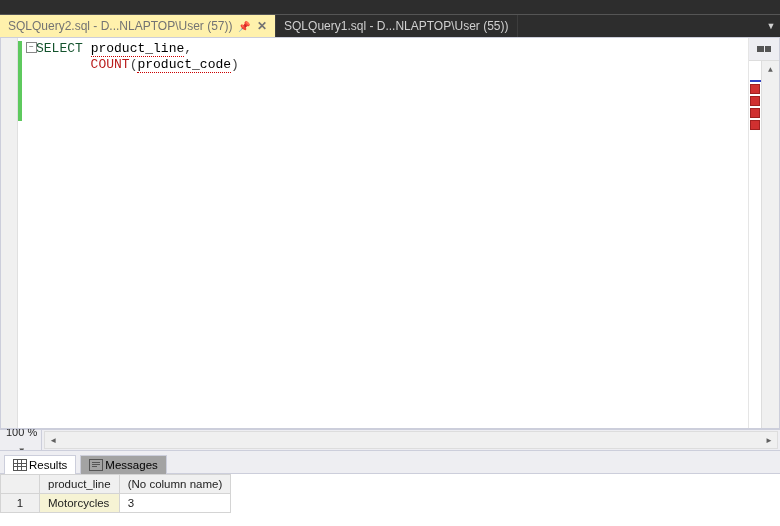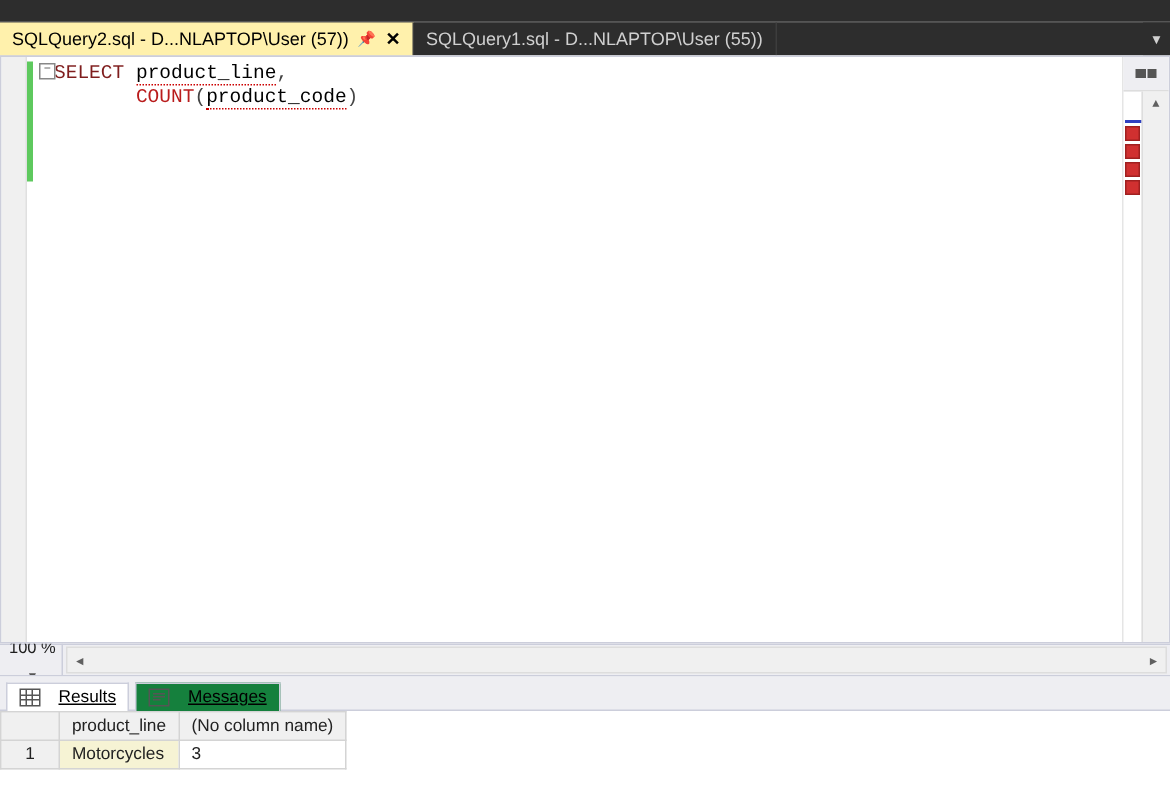--- a/index.html
+++ b/index.html
@@ -34,21 +34,21 @@
   .tab {
     display: flex;
     align-items: center;
     padding: 0 8px;
     cursor: pointer;
     color: #d0d0d0;
     border-right: 1px solid #3d3d3d;
   }
   .tab.active {
     background: #fff1ac;
-    color: #000000;
+    color: #737373;
   }
   .tab-pin { margin-left: 6px; font-size: 10px; }
   .tab-close { margin-left: 6px; font-weight: bold; }
   .tab-dropdown {
     width: 18px;
     background: #2d2d2d;
     color: #d0d0d0;
     display: flex;
     align-items: center;
     justify-content: center;
@@ -102,21 +102,21 @@
     font-size: 8px;
     line-height: 8px;
     text-align: center;
     background: #fff;
     color: #555;
   }
   .cursor-line {
     background: #f0f0f0;
     box-shadow: inset 0 0 0 1px #e0e0e0;
   }
-  .kw { color: #7f1d1d; }
+  .kw { color: #14532d; }
   .fn { color: #b91c1c; }
   .ident { color: #000; border-bottom: 1px dotted #c00; }
   .num { color: #000; }
   .pn { color: #444; }
   .txt-cursor::after {
     content: "";
     border-right: 1px solid #000;
     margin-left: -1px;
   }
 
@@ -211,33 +211,32 @@
   .results-tabs {
     display: flex;
     height: 22px;
     border-bottom: 1px solid #cccedb;
     background: #eeeef2;
     align-items: flex-end;
   }
   .rtab {
     display: flex;
     align-items: flex-start;
-    gap: 12px;
+    gap: 2px;
     padding: 3px 8px;
     border: 1px solid #cccedb;
     border-bottom: none;
     background: #fff;
     margin-left: 4px;
     cursor: pointer;
     position: relative;
     top: 1px;
-    text-decoration: underline;
   }
   .rtab.inactive {
-    background: #15803d;
+    background: #a3a3a3;
   }
   .grid-icon {
     width: 12px; height: 10px;
     border: 1px solid #555;
     background:
       linear-gradient(#555,#555) 0 3px/100% 1px no-repeat,
       linear-gradient(#555,#555) 0 6px/100% 1px no-repeat,
       linear-gradient(#555,#555) 3px 0/1px 100% no-repeat,
       linear-gradient(#555,#555) 7px 0/1px 100% no-repeat;
   }

